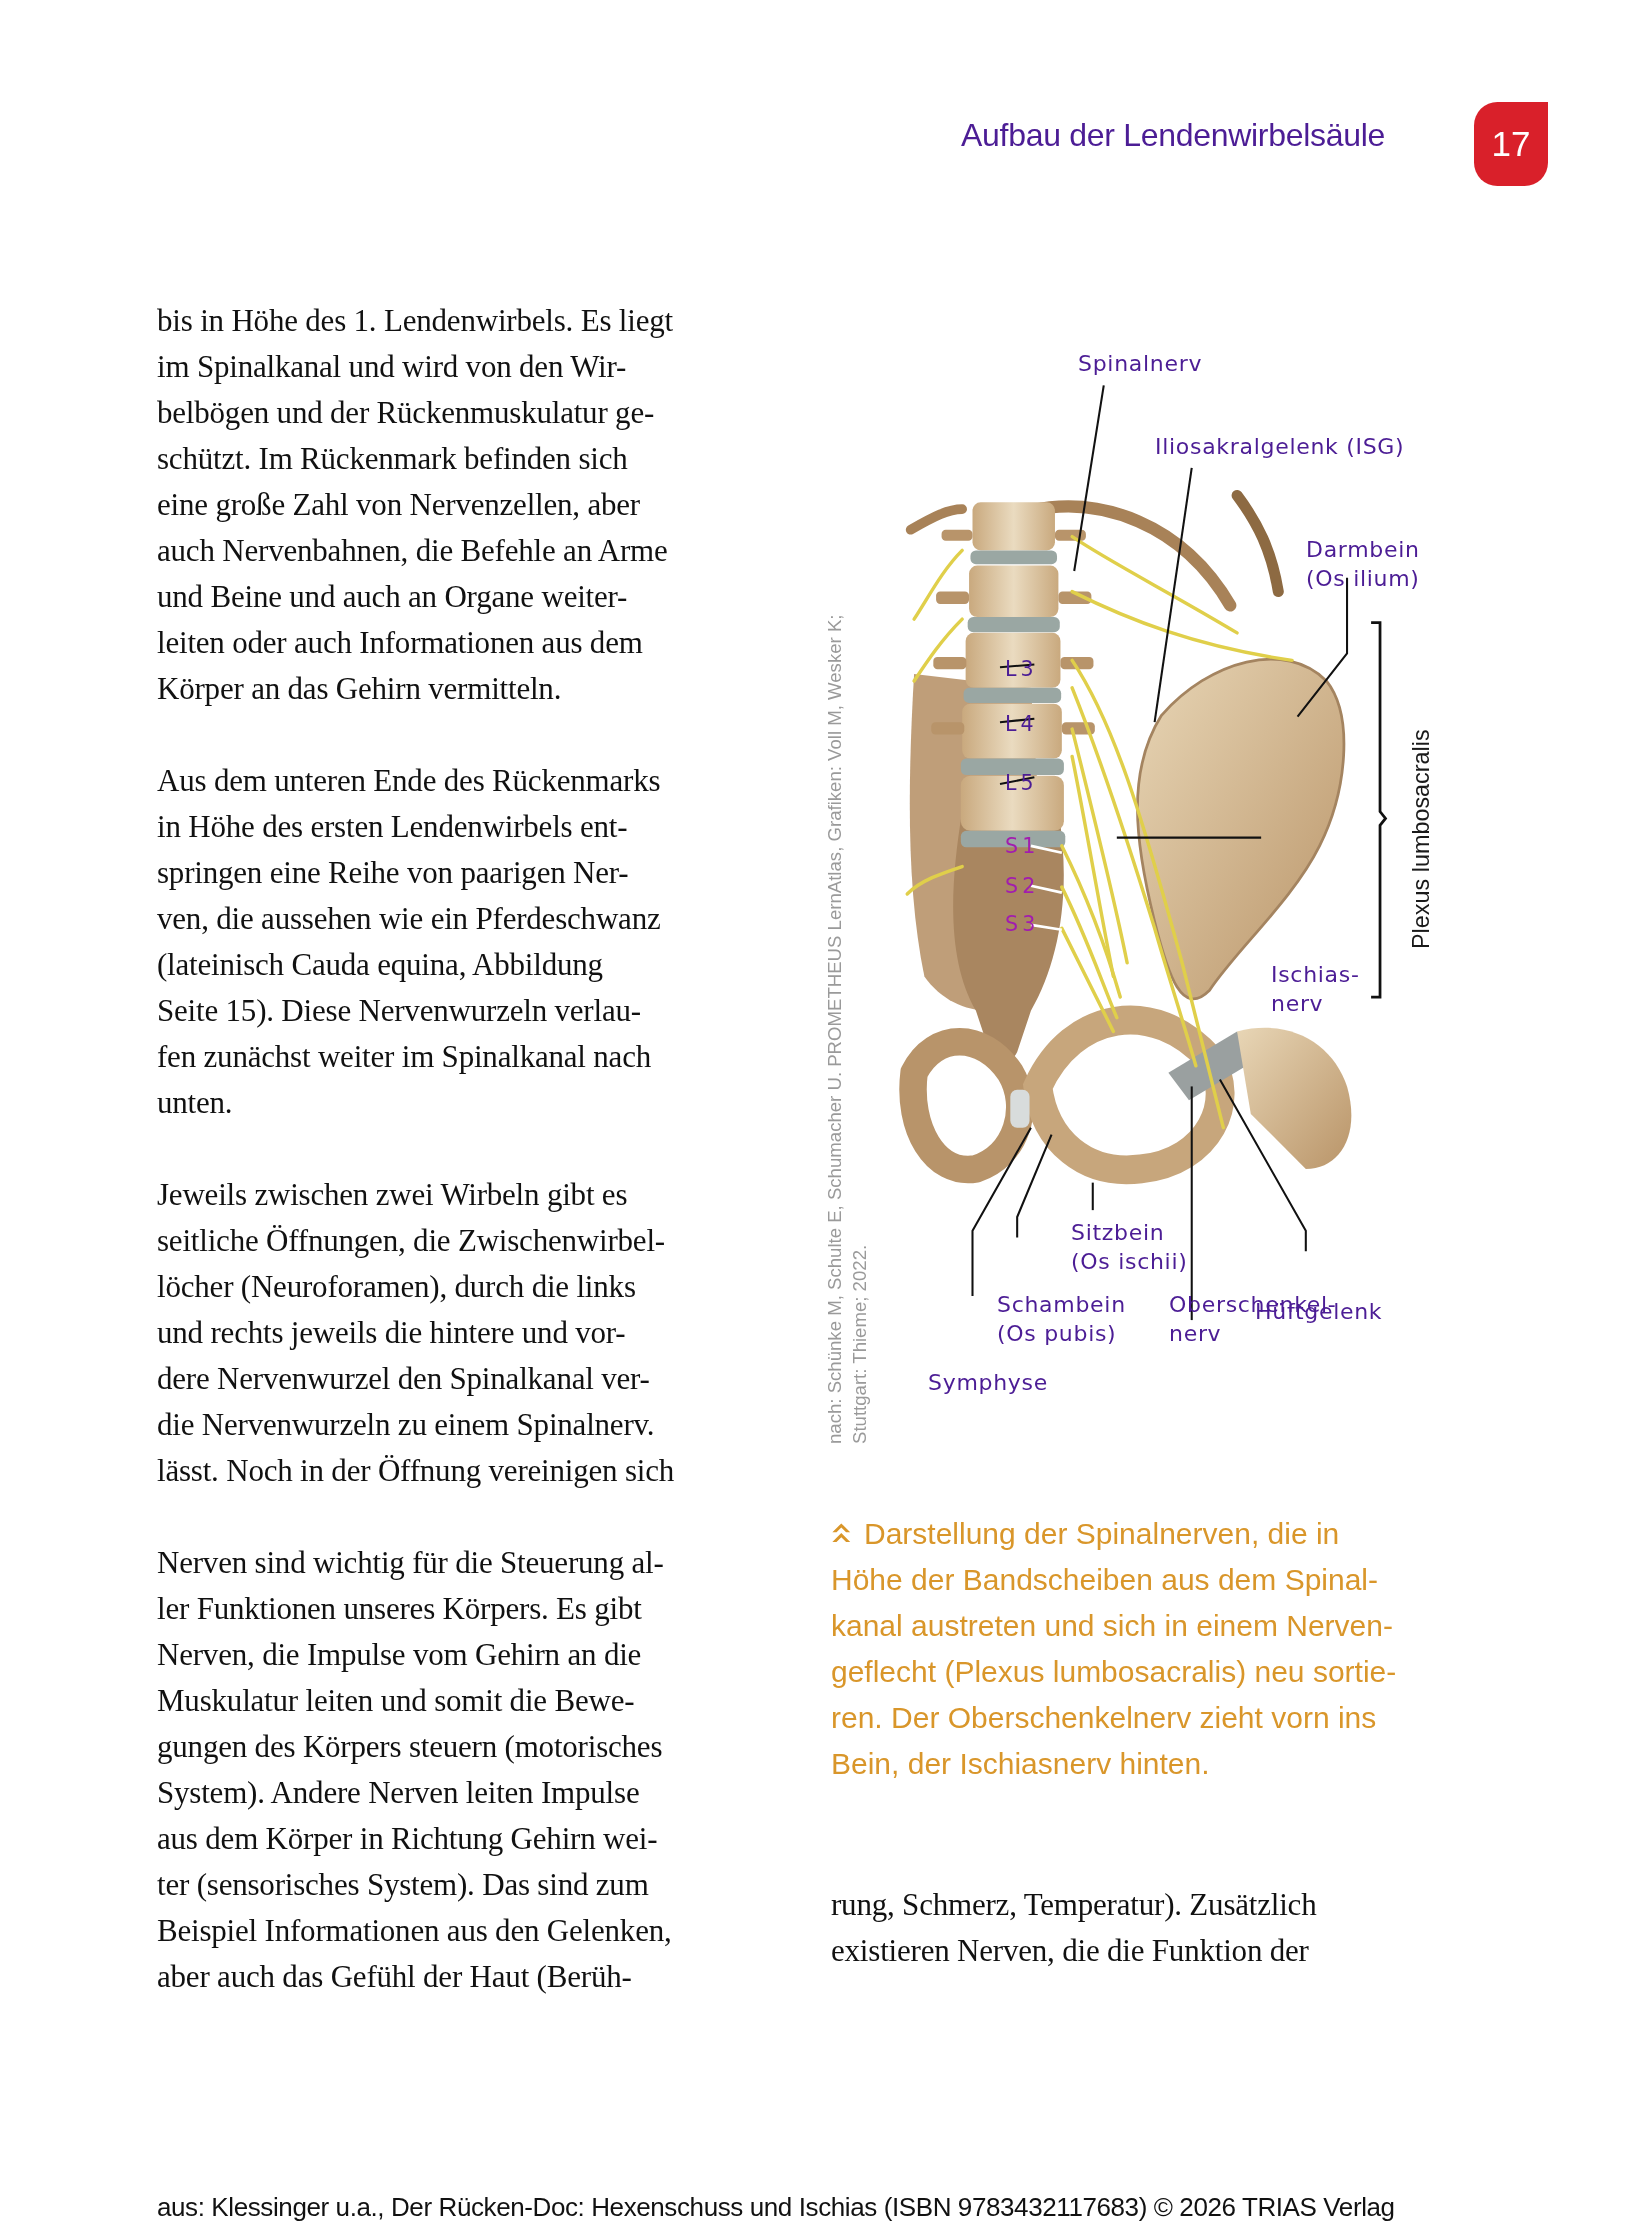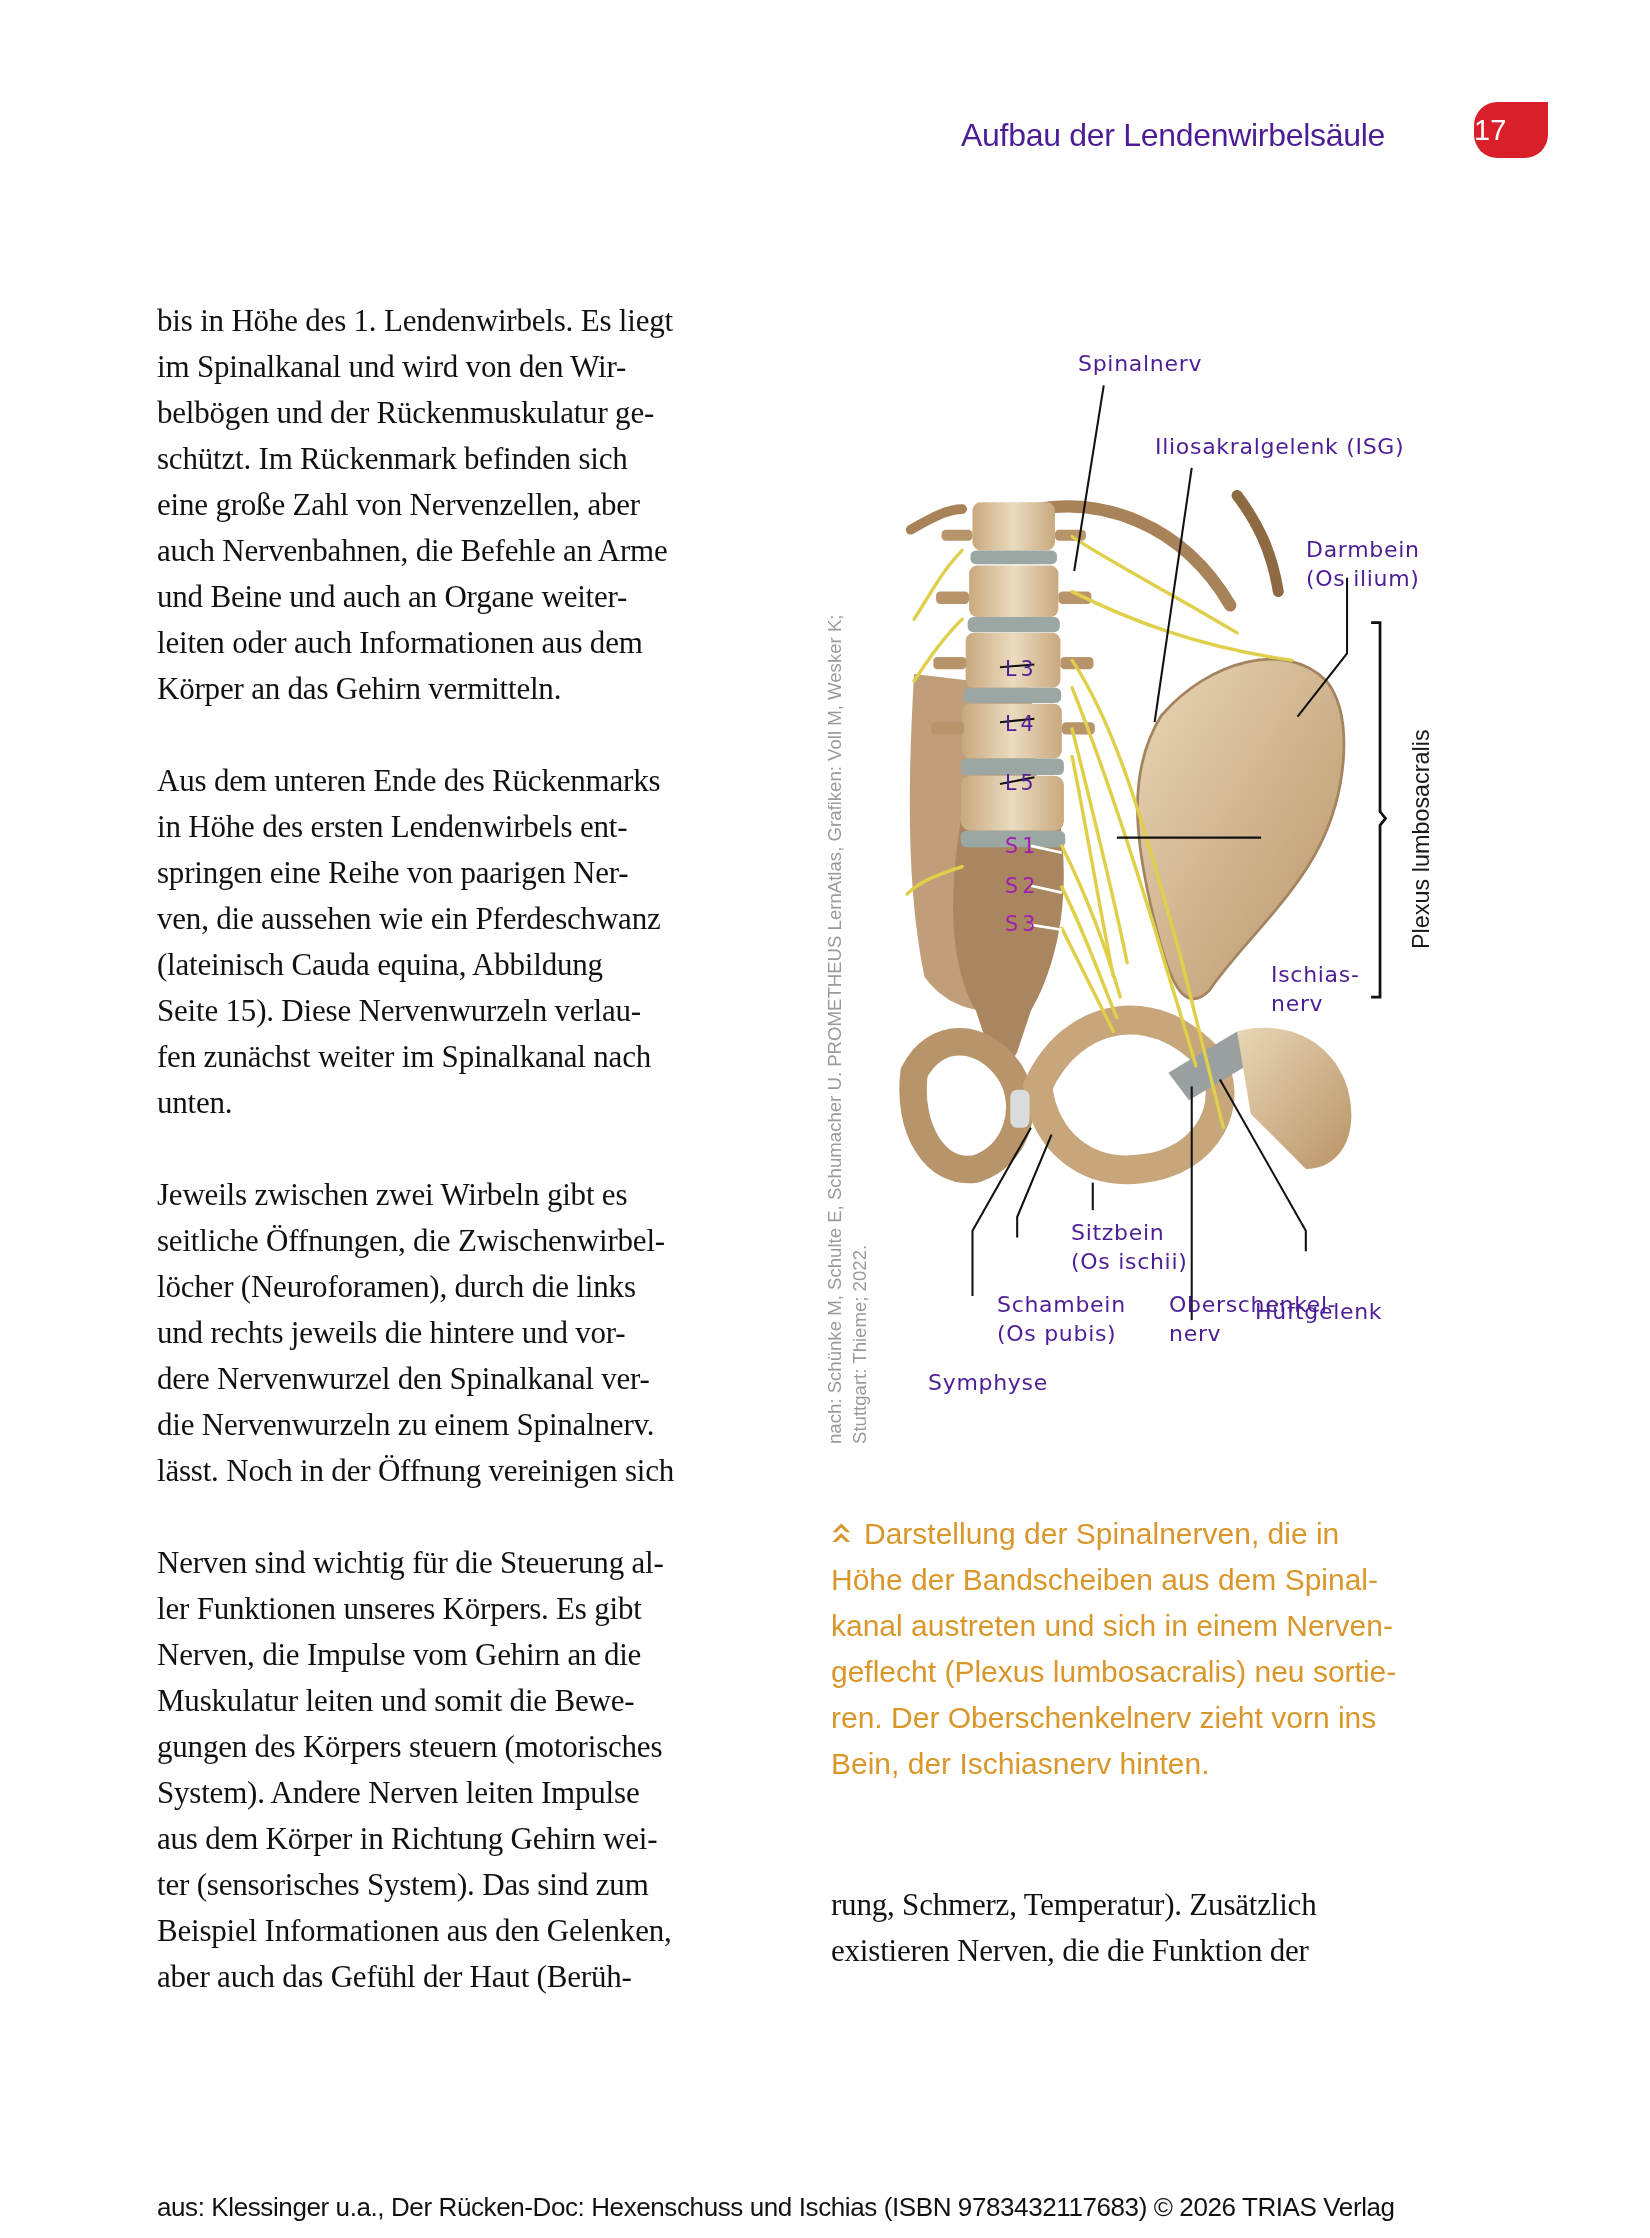--- a/index.html
+++ b/index.html
@@ -7,25 +7,25 @@
       width: 1650px; height: 2239px; position: relative; overflow: hidden;
       font-family: "DejaVu Serif", "Liberation Serif", serif;
       color: #111111;
     }
     .running-head {
       position: absolute; top: 117px; right: 265px;
       font-family: "Liberation Sans", "DejaVu Sans", sans-serif;
       font-size: 32px; color: #4c1d95; letter-spacing: -0.3px;
     }
     .page-badge {
-      position: absolute; top: 102px; left: 1474px; width: 74px; height: 56px;
+      position: absolute; top: 102px; left: 1474px; width: 74px; height: 84px;
       background: #d9202a; color: #fff;
       border-radius: 23.4px 0 23.4px 23.4px;
-      display: flex; align-items: center; 
-      font-family: "Liberation Sans", "DejaVu Sans", sans-serif; font-size: 29px;
+      display: flex; align-items: center; justify-content: center;
+      font-family: "Liberation Sans", "DejaVu Sans", sans-serif; font-size: 35px;
     }
     .col {
       position: absolute; font-size: 31px; line-height: 46px;
       font-family: "Liberation Serif", "DejaVu Serif", serif;
       letter-spacing: -0.2px;
     }
     .col-left { left: 157px; top: 298px; width: 633px; }
     .col-left p { margin: 0 0 46px 0; }
     .col-left .line { display: block; white-space: nowrap; }
     .col-right-text { left: 831px; top: 1882px; width: 619px; }

